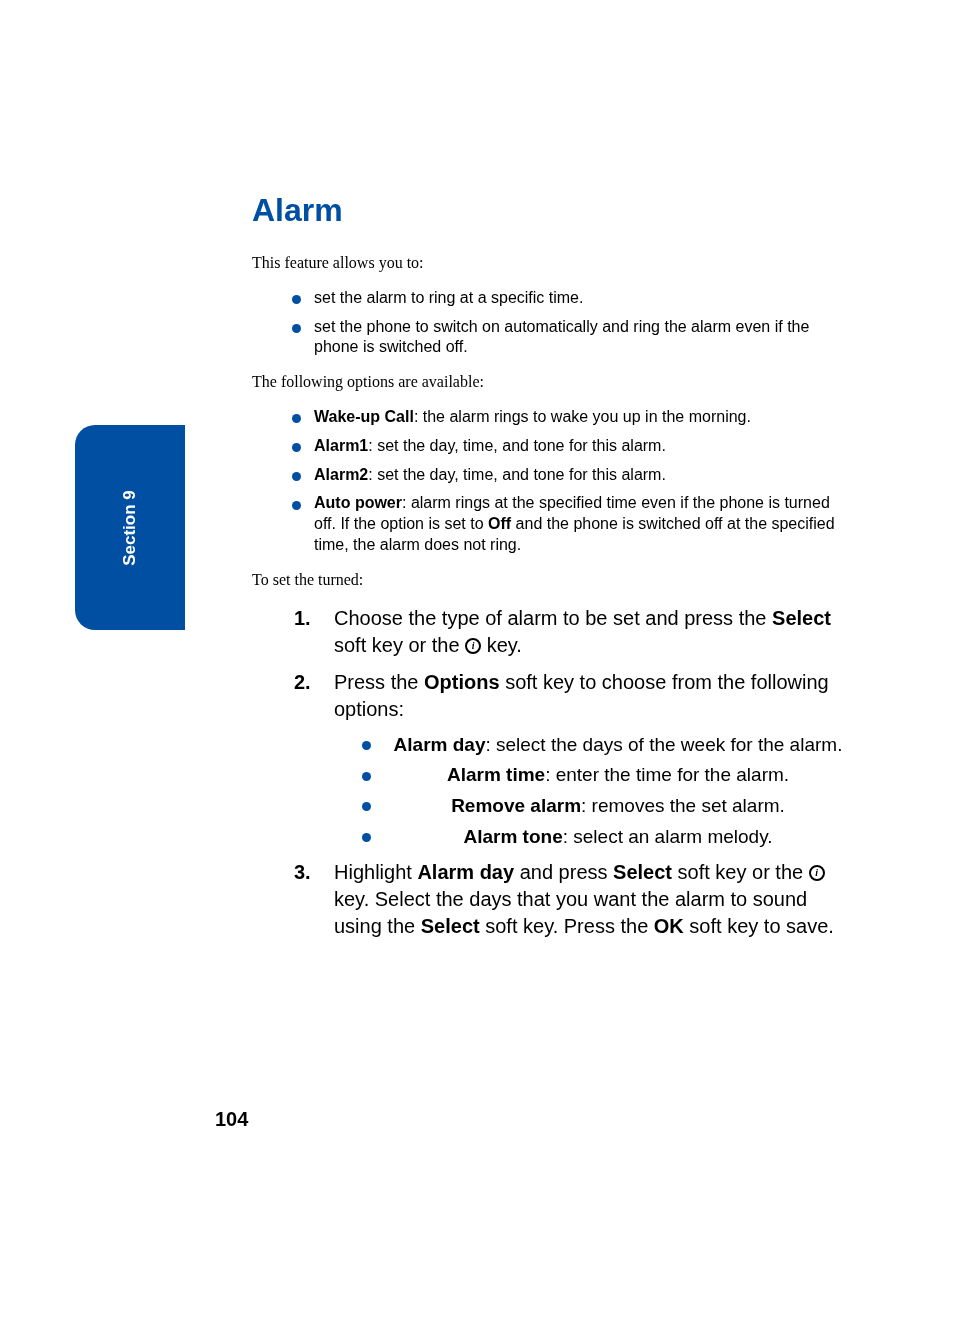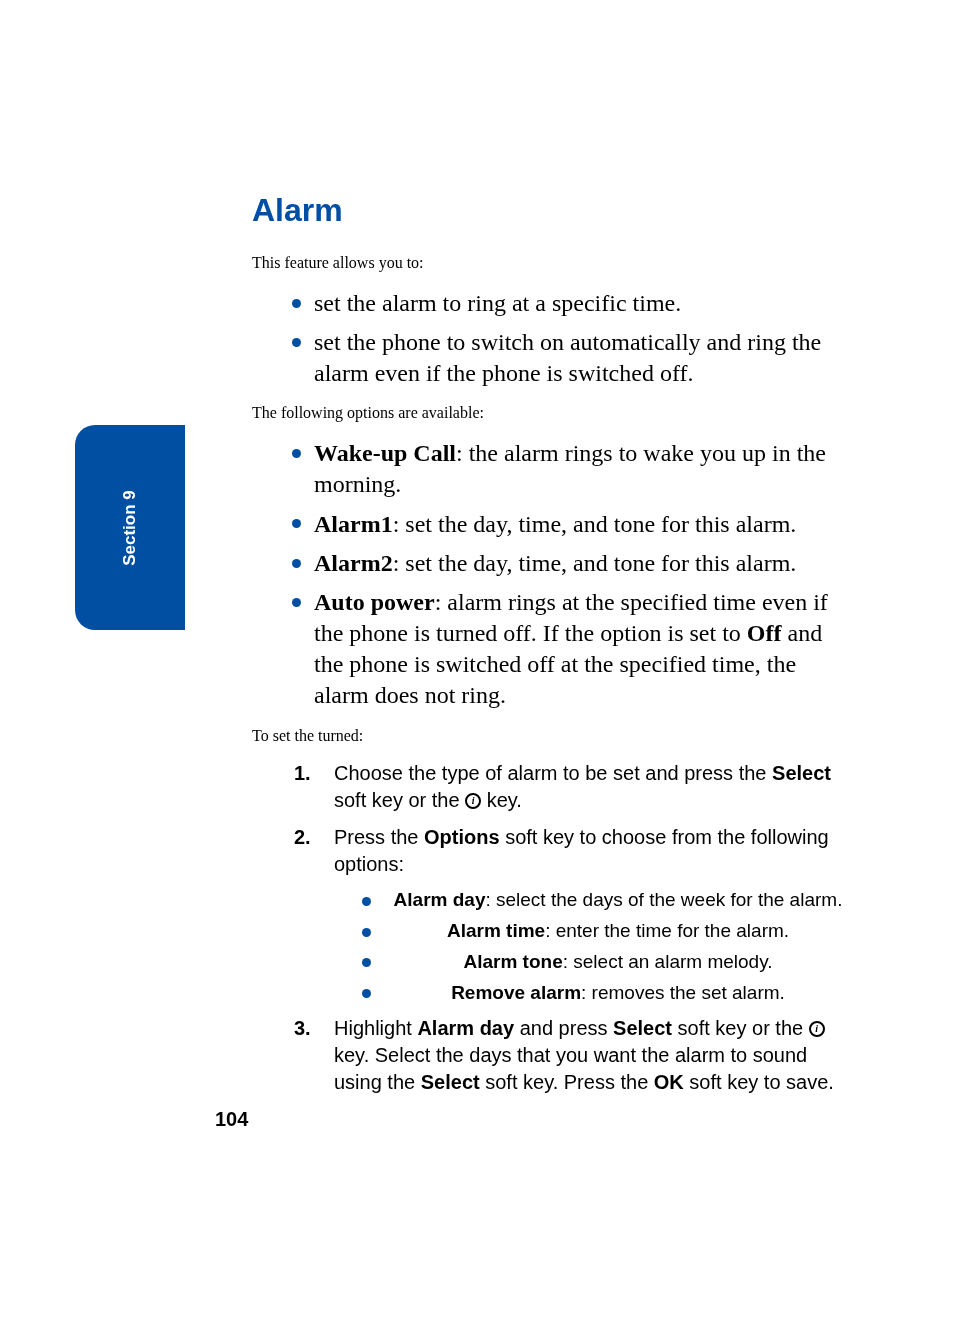--- a/index.html
+++ b/index.html
@@ -59,22 +59,22 @@
     margin: 14px 0;
   }
   ul.bullets {
     list-style: none;
     margin: 10px 0 10px 40px;
     padding: 0;
   }
   ul.bullets > li {
     position: relative;
     padding-left: 22px;
-    font-family: Liberation Serif, serif;
-    font-size: 24px;
+    font-family: Liberation Sans, sans-serif;
+    font-size: 16px;
     line-height: 1.3;
     margin: 8px 0;
   }
   ul.bullets > li::before {
     content: "";
     position: absolute;
     left: 0;
     top: 0.45em;
     width: 9px;
     height: 9px;
@@ -191,22 +191,22 @@
       <li>
         <span class="step-num">1.</span>
         <span>Choose the type of alarm to be set and press the </span><b>Select</b><span> soft key or the </span><span class="ok-key"></span><span> key.</span>
       </li>
       <li>
         <span class="step-num">2.</span>
         <span>Press the </span><b>Options</b><span> soft key to choose from the following options:</span>
         <ul class="sub-bullets">
           <li><b>Alarm day</b><span>: select the days of the week for the alarm.</span></li>
           <li><b>Alarm time</b><span>: enter the time for the alarm.</span></li>
+          <li><b>Remove alarm</b><span>: removes the set alarm.</span></li>
           <li><b>Alarm tone</b><span>: select an alarm melody.</span></li>
-          <li><b>Remove alarm</b><span>: removes the set alarm.</span></li>
         </ul>
       </li>
       <li>
         <span class="step-num">3.</span>
         <span>Highlight </span><b>Alarm day</b><span> and press </span><b>Select</b><span> soft key or the </span><span class="ok-key"></span><span> key. Select the days that you want the alarm to sound using the </span><b>Select</b><span> soft key. Press the </span><b>OK</b><span> soft key to save.</span>
       </li>
     </ol>
   </div>
 
   <div class="page-number">104</div>

